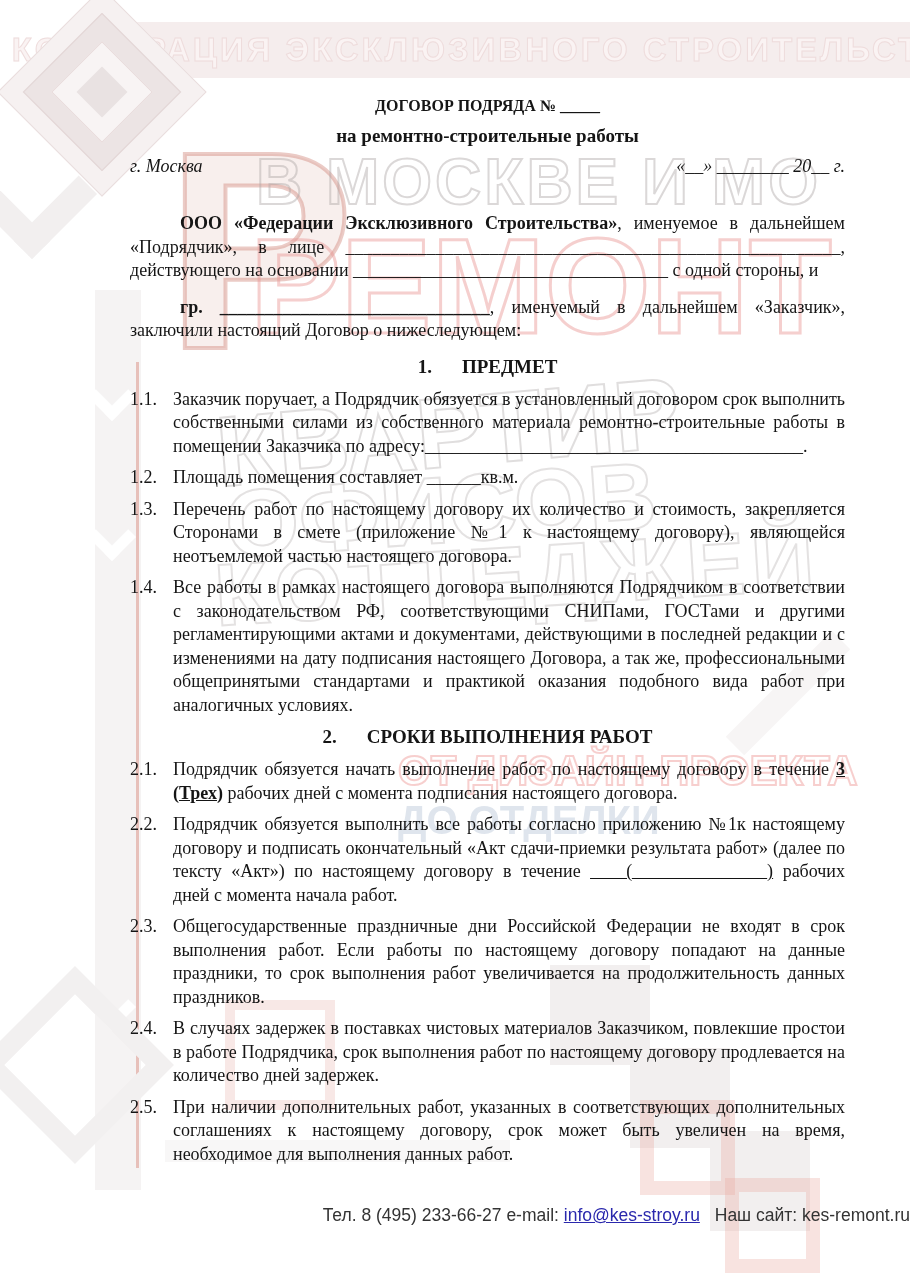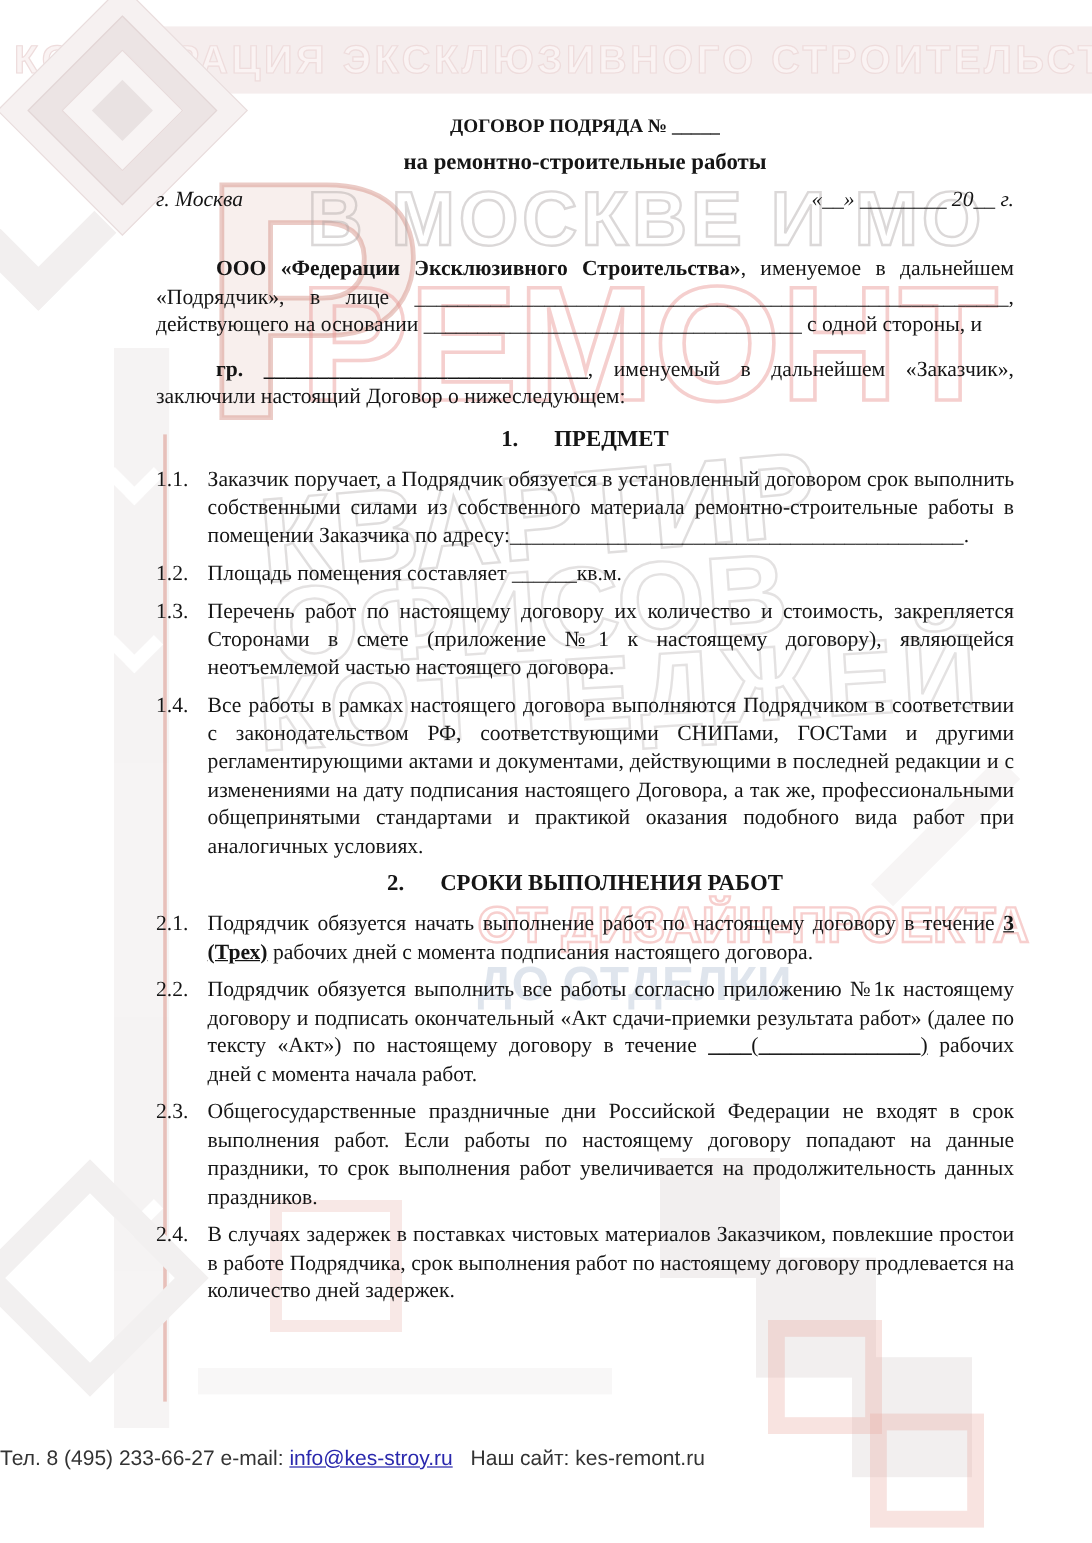--- a/index.html
+++ b/index.html
@@ -91,22 +91,22 @@
   .sec-head .sec-title { margin-left:30px; }
   .clause { display:flex; margin-bottom:8px; }
   .clause .cnum { width:43px; flex:0 0 43px; }
   .clause .cbody { flex:1; text-align:justify; }
   .ul { text-decoration:underline; }
   .blank { letter-spacing:0; }
 
   
   .footer {
     position:absolute; z-index:1; left:0; right:0; top:1203px;
-    text-align:left; font-family:"Liberation Sans", sans-serif;
-    font-size:17.5px; color:#333333; line-height:24px;
+    text-align:right; font-family:"Liberation Sans", sans-serif;
+    font-size:17.5px; color:#333333; line-height:24px;padding-left:15px;
   }
   .footer .gap { margin-left:10px; }
   .footer a { color:#2a28ad; text-decoration:underline; cursor:pointer; }
 </style>
 </head>
 <body>
 
 <div class="page">
 
   <div class="wm">
@@ -200,20 +200,24 @@
     <div class="clause">
       <span class="cnum">2.3.</span>
       <span class="cbody">Общегосударственные праздничные дни Российской Федерации не входят в срок выполнения работ. Если работы по настоящему договору попадают на данные праздники, то срок выполнения работ увеличивается на продолжительность данных праздников.</span>
     </div>
 
     <div class="clause">
       <span class="cnum">2.4.</span>
       <span class="cbody">В случаях задержек в поставках чистовых материалов Заказчиком, повлекшие простои в работе Подрядчика, срок выполнения работ по настоящему договору продлевается на количество дней задержек.</span>
     </div>
 
+    <div class="clause">
+      <span class="cnum">2.5.</span>
+      <span class="cbody">При наличии дополнительных работ, указанных в соответствующих дополнительных соглашениях к настоящему договору, срок может быть увеличен на время, необходимое для выполнения данных работ.</span>
+    </div>
 
   </div>
 
   <div class="footer">
     <span>Тел. 8 (495) 233-66-27</span>
     <span>e-mail:</span>
     <a>info@kes-stroy.ru</a>
     <span class="gap">Наш сайт:</span>
     <span>kes-remont.ru</span>
   </div>

